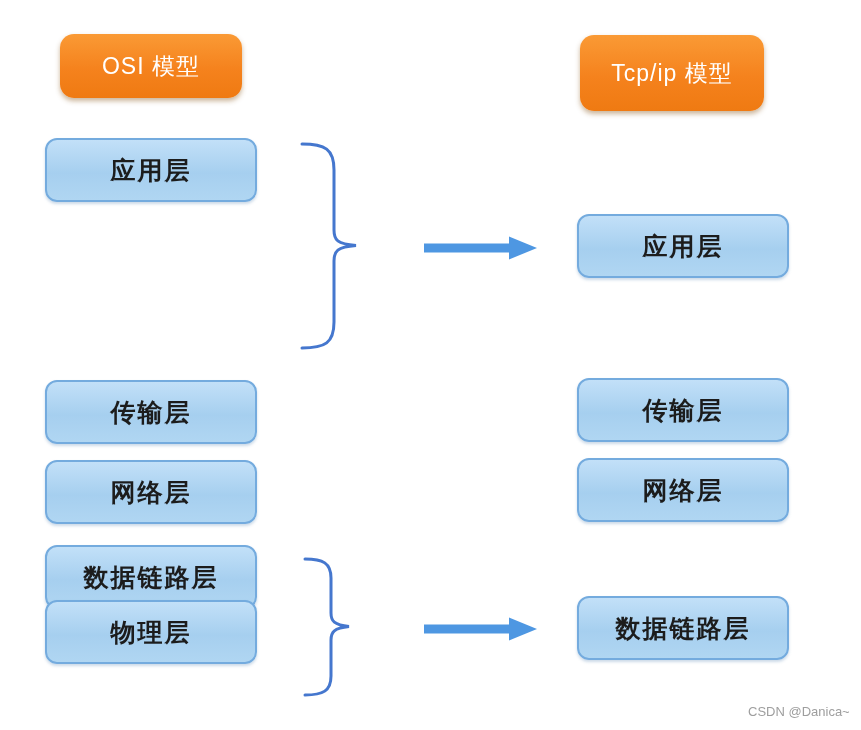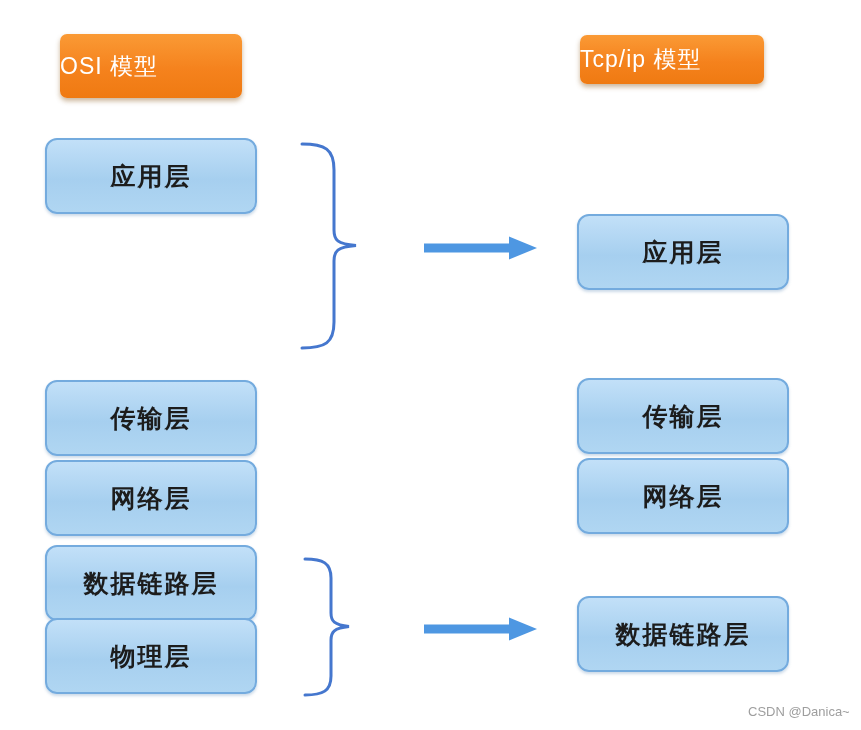--- a/index.html
+++ b/index.html
@@ -11,34 +11,35 @@
     width: 861px;
     height: 730px;
     background: #ffffff;
     overflow: hidden;
   }
 
   .hdr {
     position: absolute;
     display: flex;
     align-items: center;
+    justify-content: center;
     background: linear-gradient(180deg, #fa9a35 0%, #f5821d 55%, #ef7a12 100%);
-    border-radius: 7px;
+    border-radius: 14px;
     color: #ffffff;
     font-size: 23px;
     letter-spacing: 1px;
     box-shadow: 0 3px 5px rgba(140, 90, 30, 0.45);
   }
   .hdr-left  { left: 60px;  top: 34px; width: 182px; height: 64px; }
-  .hdr-right { left: 580px; top: 35px; width: 184px; height: 49px; }
+  .hdr-right { left: 580px; top: 35px; width: 184px; height: 76px; }
 
   .layer-box {
     position: absolute;
     width: 212px;
-    height: 76px;
+    height: 64px;
     display: flex;
     align-items: center;
     justify-content: center;
     background: linear-gradient(180deg, #c2e0f8 0%, #a6cfef 55%, #b0d6f2 100%);
     border: 2px solid #74abde;
     border-radius: 12px;
     color: #1c1c1c;
     font-size: 25px;
     font-weight: bold;
     letter-spacing: 2px;
@@ -76,21 +77,21 @@
   </div>
   <div class="layer-box col-left" style="top:380px">
     <span>传输层</span>
   </div>
   <div class="layer-box col-left" style="top:460px">
     <span>网络层</span>
   </div>
   <div class="layer-box col-left" style="top:545px">
     <span>数据链路层</span>
   </div>
-  <div class="layer-box col-left" style="top:618px">
+  <div class="layer-box col-left" style="top:600px">
     <span>物理层</span>
   </div>
 
   <div class="layer-box col-right" style="top:214px">
     <span>应用层</span>
   </div>
   <div class="layer-box col-right" style="top:378px">
     <span>传输层</span>
   </div>
   <div class="layer-box col-right" style="top:458px">

